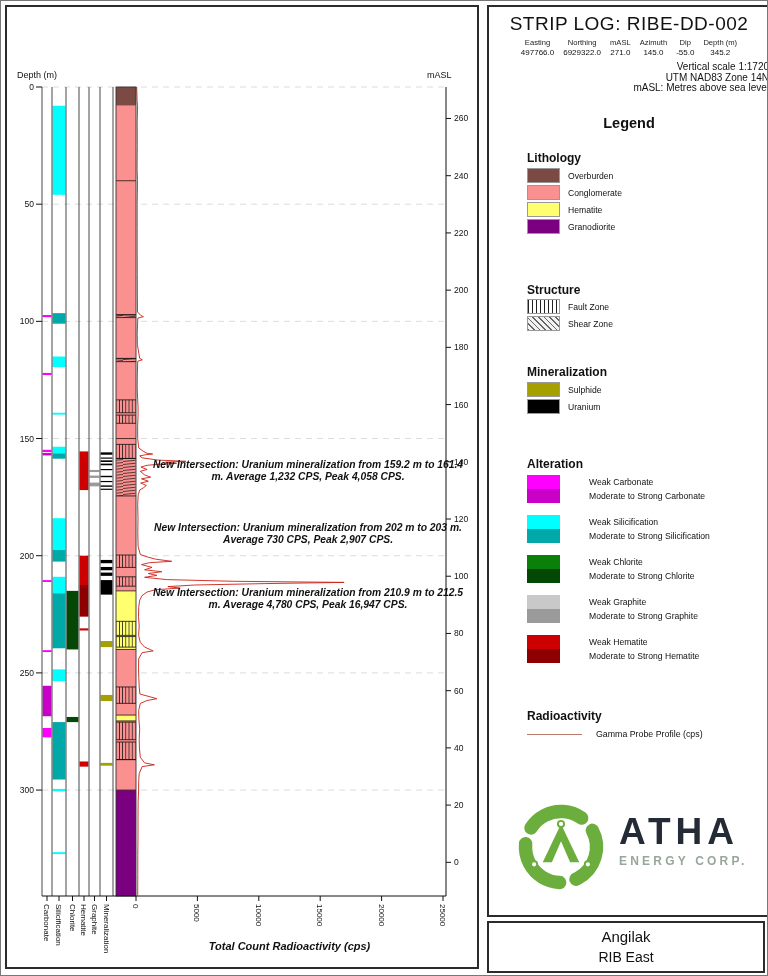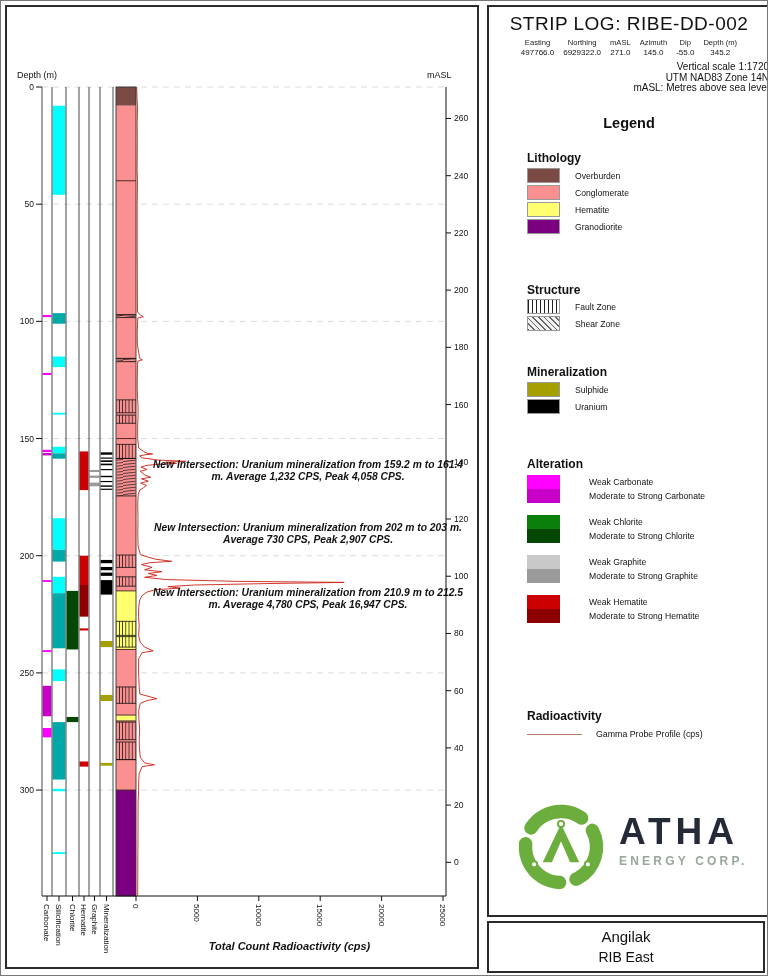--- a/index.html
+++ b/index.html
@@ -15,21 +15,21 @@
   .coords{position:absolute;left:0;top:31px;width:100%;display:flex;justify-content:center;gap:9px;}
   .coords .col{text-align:center;}
   .coords .lab{font-size:7.6px;color:#222;}
   .coords .val{font-size:8px;color:#111;margin-top:1px;}
   .scales{position:absolute;left:0;top:55px;width:100%;text-align:right;font-size:10px;line-height:10.5px;color:#111;}
   .lgtitle{position:absolute;left:0;top:108px;width:100%;text-align:center;font-size:14.5px;font-weight:700;color:#111;}
   .sechead{position:absolute;left:38px;font-size:12px;font-weight:700;color:#111;}
   .secrows{position:absolute;left:38px;}
   .lrow{display:flex;align-items:center;height:17px;}
   .sw{width:33px;height:15px;border:.5px solid #999;box-sizing:border-box;flex:0 0 33px;}
-  .lrow .lb{margin-left:15px;font-size:8.6px;color:#111;white-space:nowrap;}
+  .lrow .lb{margin-left:8px;font-size:8.6px;color:#111;white-space:nowrap;}
   .sw.fault{background:repeating-linear-gradient(90deg,#222 0 1px,#fff 1px 4px);}
   .sw.shear{background:repeating-linear-gradient(45deg,#666 0 1px,#f2f2f2 1px 4px);}
   .pair{display:flex;margin-bottom:12px;}
   .pairsw{width:33px;flex:0 0 33px;}
   .pairsw div{width:33px;height:14px;}
   .pairlbs{margin-left:29px;}
   .pairlbs div{font-size:8.6px;color:#111;height:14px;line-height:14px;white-space:nowrap;}
   .radrow{position:absolute;left:38px;display:flex;align-items:center;}
   .radline{width:55px;height:0;border-top:1.3px solid #b87a6a;}
   .radrow .lb{margin-left:14px;font-size:8.8px;color:#111;}
@@ -352,20 +352,30 @@
             <div style="background: rgb(255, 0, 255);"></div>
             <div style="background: rgb(200, 0, 200);"></div>
           </div>
           <div class="pairlbs">
             <div>Weak Carbonate</div>
             <div>Moderate to Strong Carbonate</div>
           </div>
         </div>
         <div class="pair">
           <div class="pairsw">
+            <div style="background: rgb(0, 255, 255);"></div>
+            <div style="background: rgb(0, 168, 168);"></div>
+          </div>
+          <div class="pairlbs">
+            <div>Weak Silicification</div>
+            <div>Moderate to Strong Silicification</div>
+          </div>
+        </div>
+        <div class="pair">
+          <div class="pairsw">
             <div style="background: rgb(10, 128, 10);"></div>
             <div style="background: rgb(5, 72, 5);"></div>
           </div>
           <div class="pairlbs">
             <div>Weak Chlorite</div>
             <div>Moderate to Strong Chlorite</div>
           </div>
         </div>
         <div class="pair">
           <div class="pairsw">

